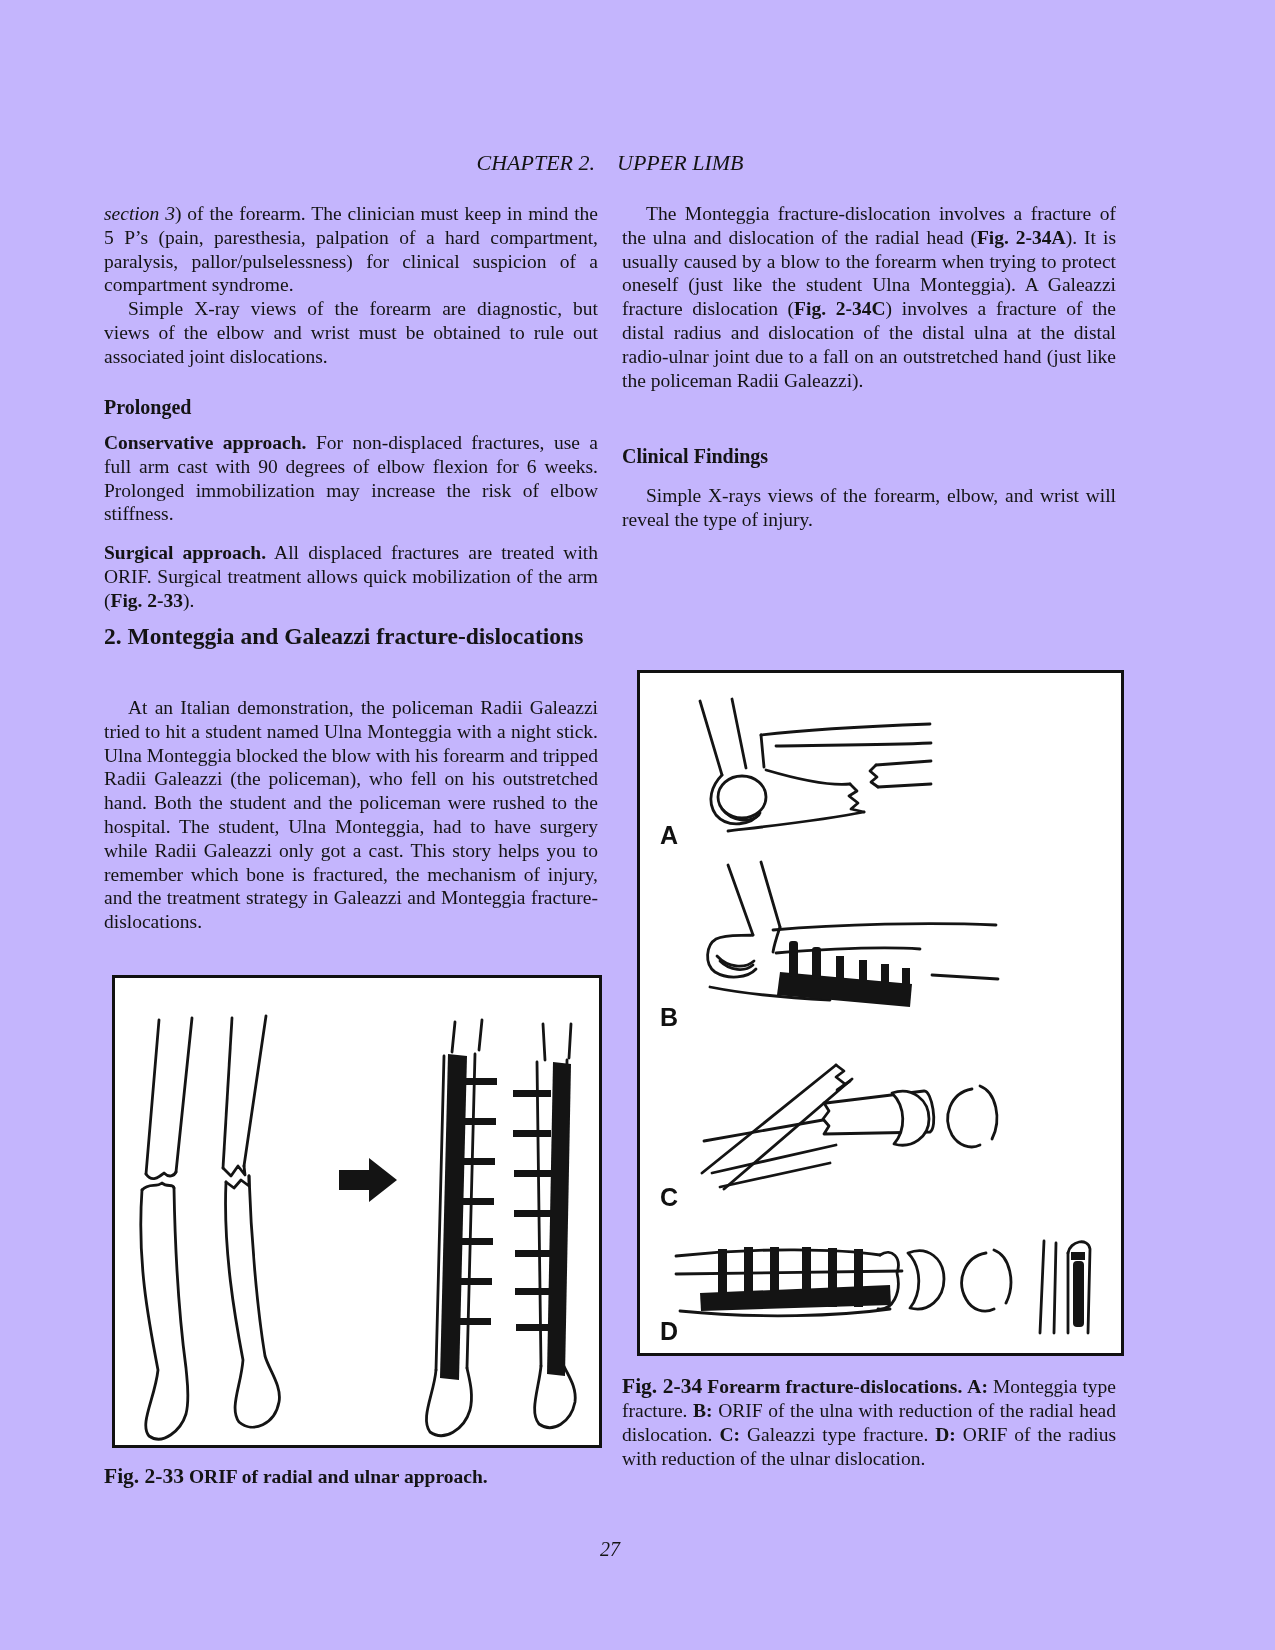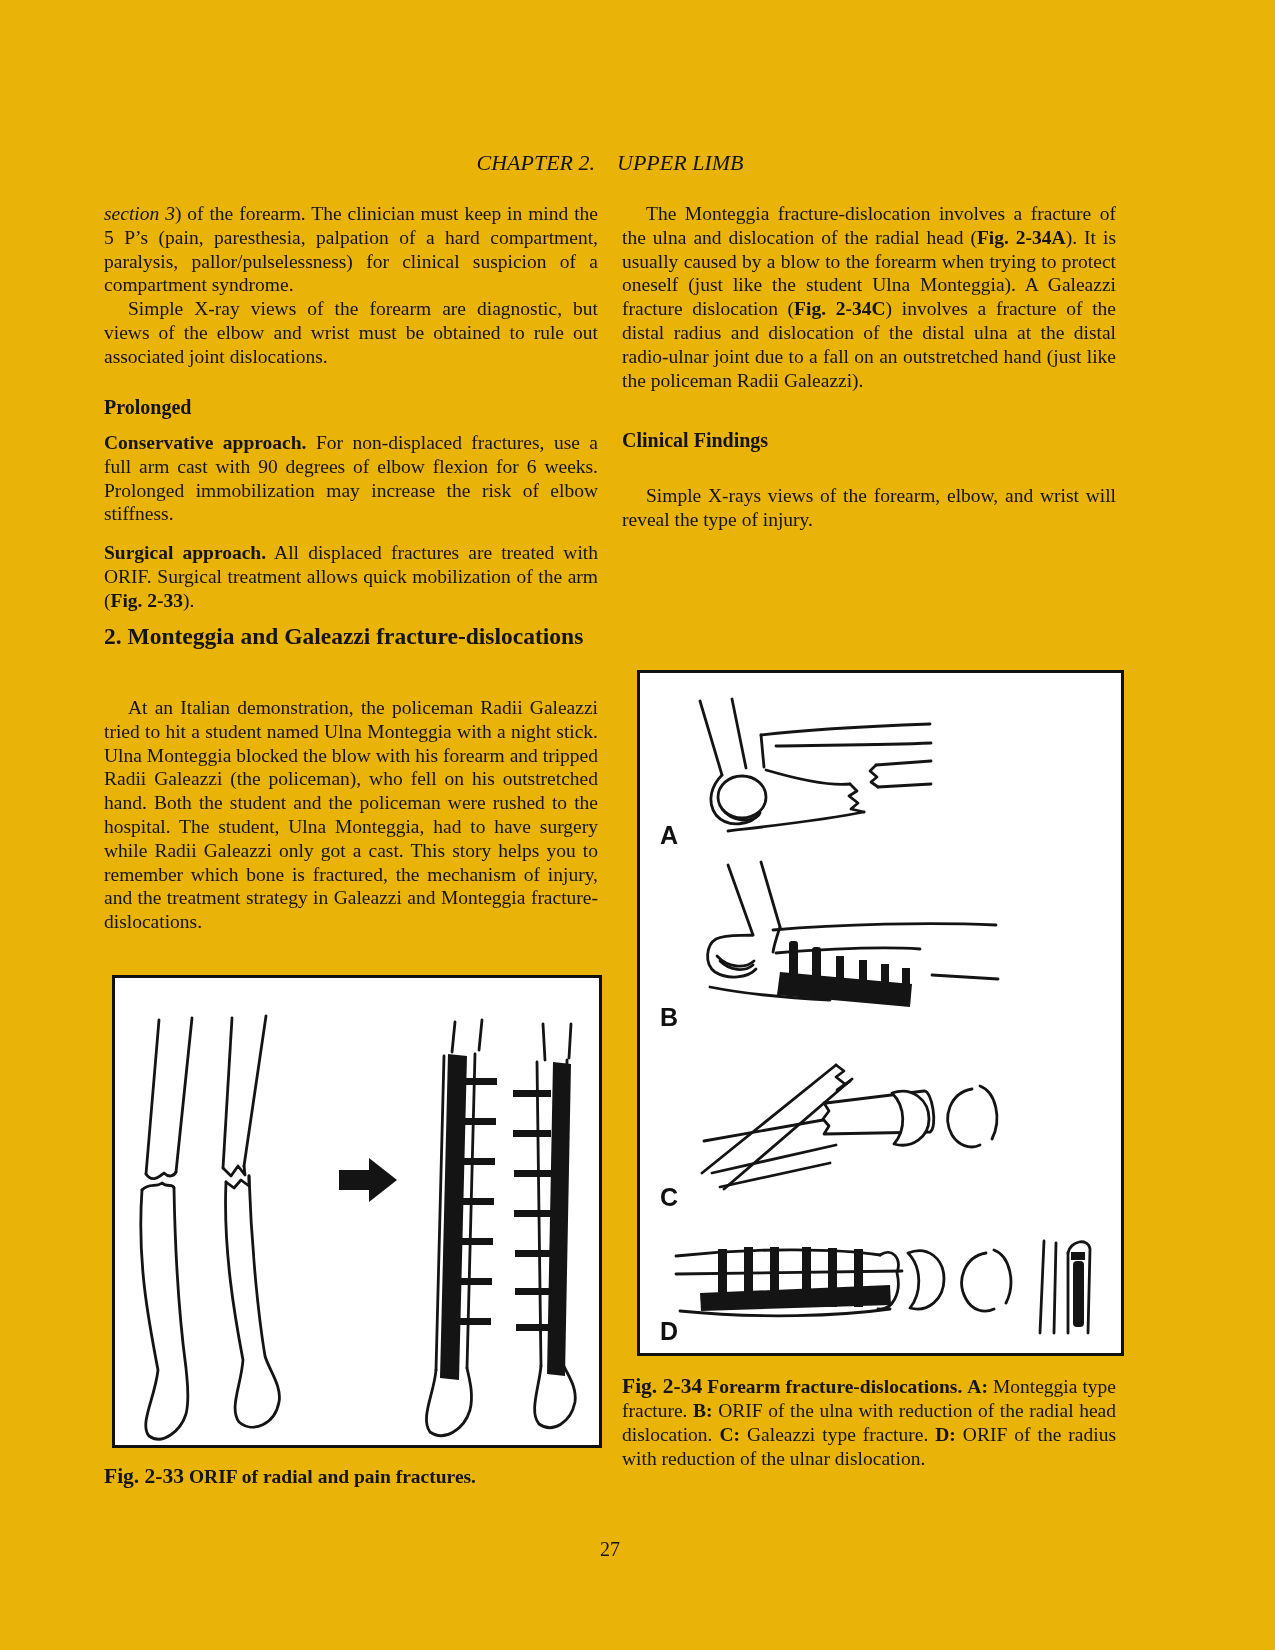--- a/index.html
+++ b/index.html
@@ -1,17 +1,17 @@
 <!DOCTYPE html>
 <html lang="en"><head>
 <meta charset="utf-8">
 <style>
   html,body{margin:0;padding:0;background:#e8e8e8;}
   .page{
-    position:relative; width:1275px; height:1650px; background:#eab308;
+    position:relative; width:1275px; height:1650px; background:#c4b5fd;
     margin:0 auto; overflow:hidden; color:#141414;
     font-family:"Liberation Serif", serif;
   }
   .running-head{
     position:absolute; top:150px; left:104px; width:1012px;
     text-align:center; font-style:italic; font-size:22px; white-space:pre;
   }
   .col{position:absolute; width:494px;}
   .col.left{left:104px; top:0;}
   .col.right{left:622px; top:0;}
@@ -38,21 +38,21 @@
     font-weight:bold; font-size:25px; line-height:25px; color:#111;
   }
   .caption{
     margin:0; font-size:19.5px; line-height:24px; text-align:justify;
   }
   .b{font-weight:bold;}
   .i{font-style:italic;}
   .lg{font-size:21.5px;}
   .page-number{
     position:absolute; top:1538px; left:104px; width:1012px;
-    text-align:center; font-size:20px;
+    text-align:center; font-style:italic; font-size:20px;
   }
 </style>
 </head>
 <body>
 
 <div class="page">
 
   <div class="running-head">CHAPTER 2.    UPPER LIMB</div>
 
   <div class="col left">
@@ -129,31 +129,31 @@
             <rect x="399" y="232" width="38" height="7"></rect>
             <rect x="400" y="272" width="38" height="7"></rect>
             <rect x="400" y="310" width="38" height="7"></rect>
             <rect x="401" y="346" width="38" height="7"></rect>
           </g>
         </g>
       </svg>
     </div>
 
     <div class="block" style="top:1464px">
-      <p class="caption"><span class="b lg">Fig. 2-33</span><span>  </span><span class="b">ORIF of radial and pain fractures.</span></p>
+      <p class="caption"><span class="b lg">Fig. 2-33</span><span>  </span><span class="b">ORIF of radial and ulnar approach.</span></p>
     </div>
   </div>
 
   <div class="col right">
 
     <div class="block" style="top:202px">
       <p class="body indent"><span>The Monteggia fracture-dislocation involves a fracture of the ulna and dislocation of the radial head (</span><span class="b">Fig. 2-34A</span><span>). It is usually caused by a blow to the forearm when trying to protect oneself (just like the student Ulna Monteggia). A Galeazzi fracture dislocation (</span><span class="b">Fig. 2-34C</span><span>) involves a fracture of the distal radius and dislocation of the distal ulna at the distal radio-ulnar joint due to a fall on an outstretched hand (just like the policeman Radii Galeazzi).</span></p>
     </div>
 
-    <div class="block" style="top:428px">
+    <div class="block" style="top:444px">
       <h3 class="runin">Clinical Findings</h3>
     </div>
 
     <div class="block" style="top:484px">
       <p class="body indent"><span>Simple X-rays views of the forearm, elbow, and wrist will reveal the type of injury.</span></p>
     </div>
 
     <div class="figbox" style="top:670px; left:15px; width:487px; height:686px;">
       <svg viewBox="0 0 481 680">
         <g stroke="#141414" stroke-width="2.8" fill="none" stroke-linecap="round" stroke-linejoin="round">

